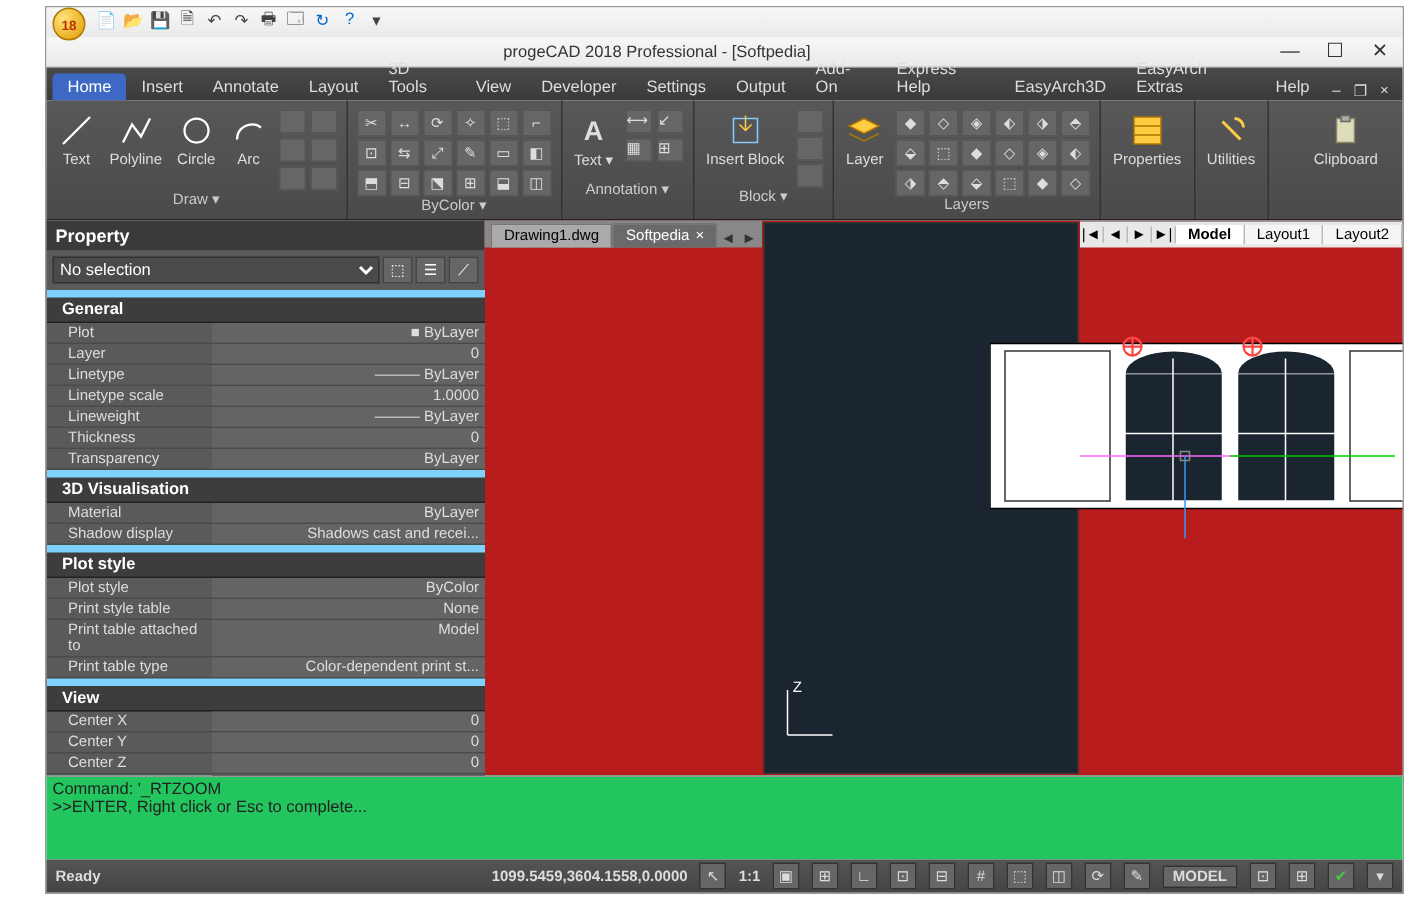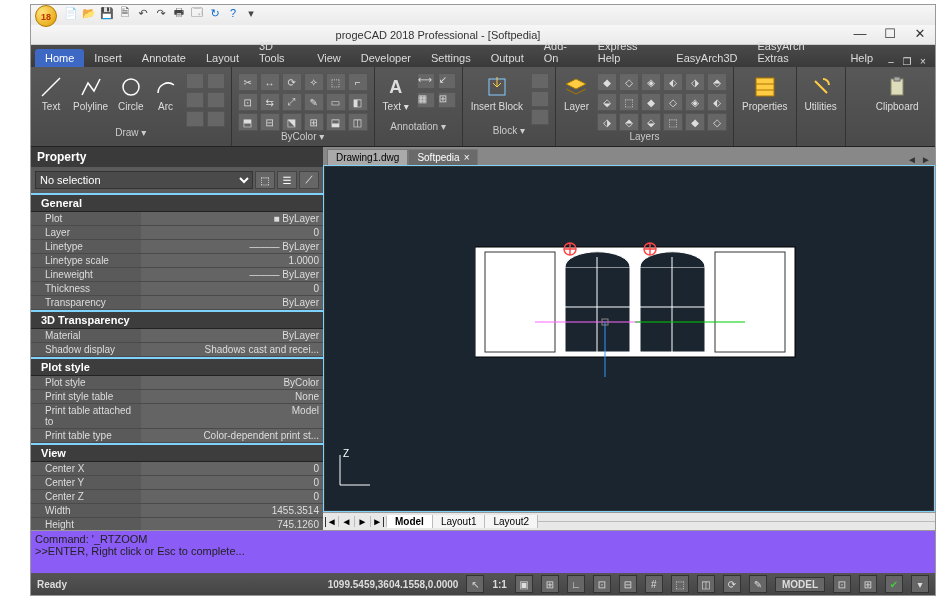--- a/index.html
+++ b/index.html
@@ -25,38 +25,38 @@
 .rbtn .ricon { width:24px; height:24px; display:flex; align-items:center; justify-content:center; }
 .rbtn .rtxt { font-size:10px; white-space:nowrap;}
 .rgrid { display:grid; grid-template-columns: repeat(6, 20px); grid-auto-rows:18px; gap:2px;}
 .rgrid .cell { width:20px; height:18px; background:#666; border:1px solid #555; cursor:pointer; display:flex; align-items:center; justify-content:center;}
 .workarea { flex:1; display:flex; background:#5a5a5a; overflow:hidden;}
 .proppanel { width:292px; background:#5a5a5a; display:flex; flex-direction:column; font-size:11px; color:#fff;}
 .proppanel .ptitle { background:#3a3a3a; padding:3px 6px; font-weight:bold; font-size:12px;}
 .proppanel .pselrow { display:flex; padding:4px; gap:2px; background:#5a5a5a;}
 .proppanel .pselrow select { flex:1; font-size:11px; background:#4a4a4a; color:#fff; border:1px solid #333;}
 .proppanel .piconbtn { width:20px; height:18px; background:#666; border:1px solid #444; cursor:pointer; display:flex; align-items:center; justify-content:center; font-size:10px;}
-.pgroup-hdr { background:#3d3d3d; padding:2px 10px; font-weight:bold; font-size:11px; border-top:2px solid #7dd3fc; border-bottom:1px solid #222;}
+.pgroup-hdr { background:#3d3d3d; padding:2px 10px; font-weight:bold; font-size:11px; border-top:5px solid #7dd3fc; border-bottom:1px solid #222;}
 .prow { display:flex; font-size:10px; border-bottom:1px solid #4a4a4a;}
 .prow .pk { width:110px; padding:1px 4px 1px 14px; color:#ddd;}
 .prow .pv { flex:1; padding:1px 4px; background:#646464; color:#ddd; overflow:hidden; white-space:nowrap;text-align:right;}
-.canvaswrap { flex:1; display:flex; flex-direction:column; background:#7dd3fc;}
+.canvaswrap { flex:1; display:flex; flex-direction:row; background:#b91c1c;}
 .doctabs { height:18px; background:#888; display:flex; align-items:flex-end; font-size:10px; padding-left:4px; gap:0;}
 .doctab { background:#aaa; padding:2px 8px; border:1px solid #777; border-bottom:none; cursor:pointer; display:flex; align-items:center; gap:4px;}
 .doctab.active { background:#6a6a6a; color:#fff;}
 .doctabs .navbtn { margin-left:auto; display:flex; gap:0; padding-right:2px;}
 .doctabs .navbtn div { width:14px; text-align:center; cursor:pointer; color:#333;}
 .canvas { flex:1; background:#1a2530; position:relative; border:1px solid #333; margin:1px;}
 .ucs { position:absolute; left:10px; bottom:20px; color:#fff; font-size:10px;}
 .layouttabs { height:18px; background:#e8e8e8; display:flex; align-items:center; font-size:10px; border-top:1px solid #999;}
 .layouttabs .ltnav { display:flex; }
 .layouttabs .ltnav div { width:16px; text-align:center; cursor:pointer; border-right:1px solid #bbb;}
 .layouttabs .lttab { padding:1px 8px; border-right:1px solid #bbb; cursor:pointer; background:#f5f5f5;}
 .layouttabs .lttab.active { background:#fff; font-weight:bold;}
-.cmdline { height:43px; background:#8b5cf6; border-top:1px solid #999; font-family: "Courier New", monospace; font-size:11px; padding:2px 4px; color:#222; overflow:hidden;}
+.cmdline { height:56px; background:#22c55e; border-top:1px solid #999; font-family: "Courier New", monospace; font-size:11px; padding:2px 4px; color:#222; overflow:hidden;}
 .statusbar { height:22px; background: linear-gradient(#555,#444); display:flex; align-items:center; font-size:10px; color:#ddd; padding:0 6px; gap:8px;}
 .statusbar .sseg { display:flex; align-items:center; gap:4px;font-weight:bold;}
 .statusbar .sicon { width:18px; height:18px; background:#666; border:1px solid #333; cursor:pointer; display:flex; align-items:center; justify-content:center; font-size:10px;}
 .statusbar .spacer { flex:1; }
 .drawing { position:absolute; left:150px; top:60px; }
 svg { display:block; }
 </style>
 </head>
 <body>
 
@@ -325,21 +325,21 @@
             <div class="pv">——— ByLayer</div>
           </div>
           <div class="prow">
             <div class="pk">Thickness</div>
             <div class="pv">0</div>
           </div>
           <div class="prow">
             <div class="pk">Transparency</div>
             <div class="pv">ByLayer</div>
           </div>
-          <div class="pgroup-hdr">3D Transparency</div>
+          <div class="pgroup-hdr">3D Visualisation</div>
           <div class="prow">
             <div class="pk">Material</div>
             <div class="pv">ByLayer</div>
           </div>
           <div class="prow">
             <div class="pk">Shadow display</div>
             <div class="pv">Shadows cast and recei...</div>
           </div>
           <div class="pgroup-hdr">Plot style</div>
           <div class="prow">

